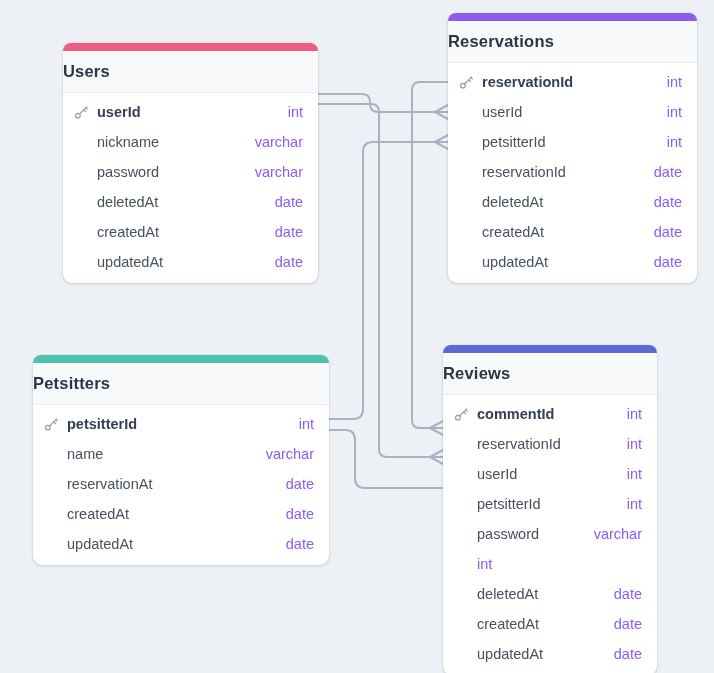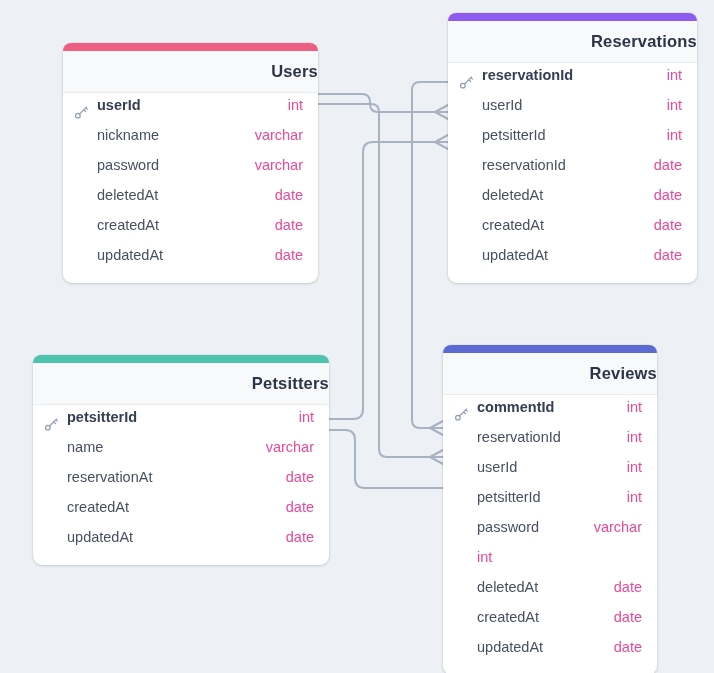--- a/index.html
+++ b/index.html
@@ -8,32 +8,32 @@
     background:#edf0f4;font-family:"Liberation Sans",sans-serif;
   }
   svg#connectors{position:absolute;left:0;top:0;z-index:1;}
   path.rel{stroke:#a7b2c3;stroke-width:2;fill:none;stroke-linecap:round;pointer-events:stroke;}
   .table-card{
     position:absolute;z-index:2;background:#ffffff;border-radius:9px;
     box-shadow:0 1px 3px rgba(25,39,62,.16),0 0 0 1px rgba(25,39,62,.03);
   }
   .accent-bar{height:8px;border-radius:9px 9px 0 0;}
   .table-header{
-    height:41px;display:flex;align-items:center;justify-content:flex-end;
+    height:41px;display:flex;align-items:center;justify-content:flex-start;
     background:#f7f9fa;border-bottom:1px solid #e8ebef;
     font-size:16.5px;font-weight:600;color:#2c3547;letter-spacing:.2px;
   }
   .table-body{padding:4px 0 6px;}
   .field-row{
-    position:relative;height:30px;display:flex;
+    position:relative;height:30px;display:flex;align-items:center;
     padding:0 15px 0 34px;font-size:14.5px;color:#46505f;box-sizing:border-box;
   }
   .field-row .fname{flex:1;white-space:nowrap;}
   .field-row.pk .fname{font-weight:700;color:#343f53;}
-  .ftype{color:#ec4899;white-space:nowrap;}
+  .ftype{color:#8b5cf6;white-space:nowrap;}
   .key-icon{position:absolute;left:11px;top:50%;transform:translateY(-50%);display:flex;}
 </style>
 </head>
 <body>
 
 <div id="canvas">
   <svg id="connectors" width="714" height="673">
       <g>
         <path class="rel" d="M318 94 H362 Q370 94 370 102 V104 Q370 112 378 112 H435"></path>
         <path class="rel" d="M435 112 L448 105 M435 112 L448 112 M435 112 L448 119"></path>

